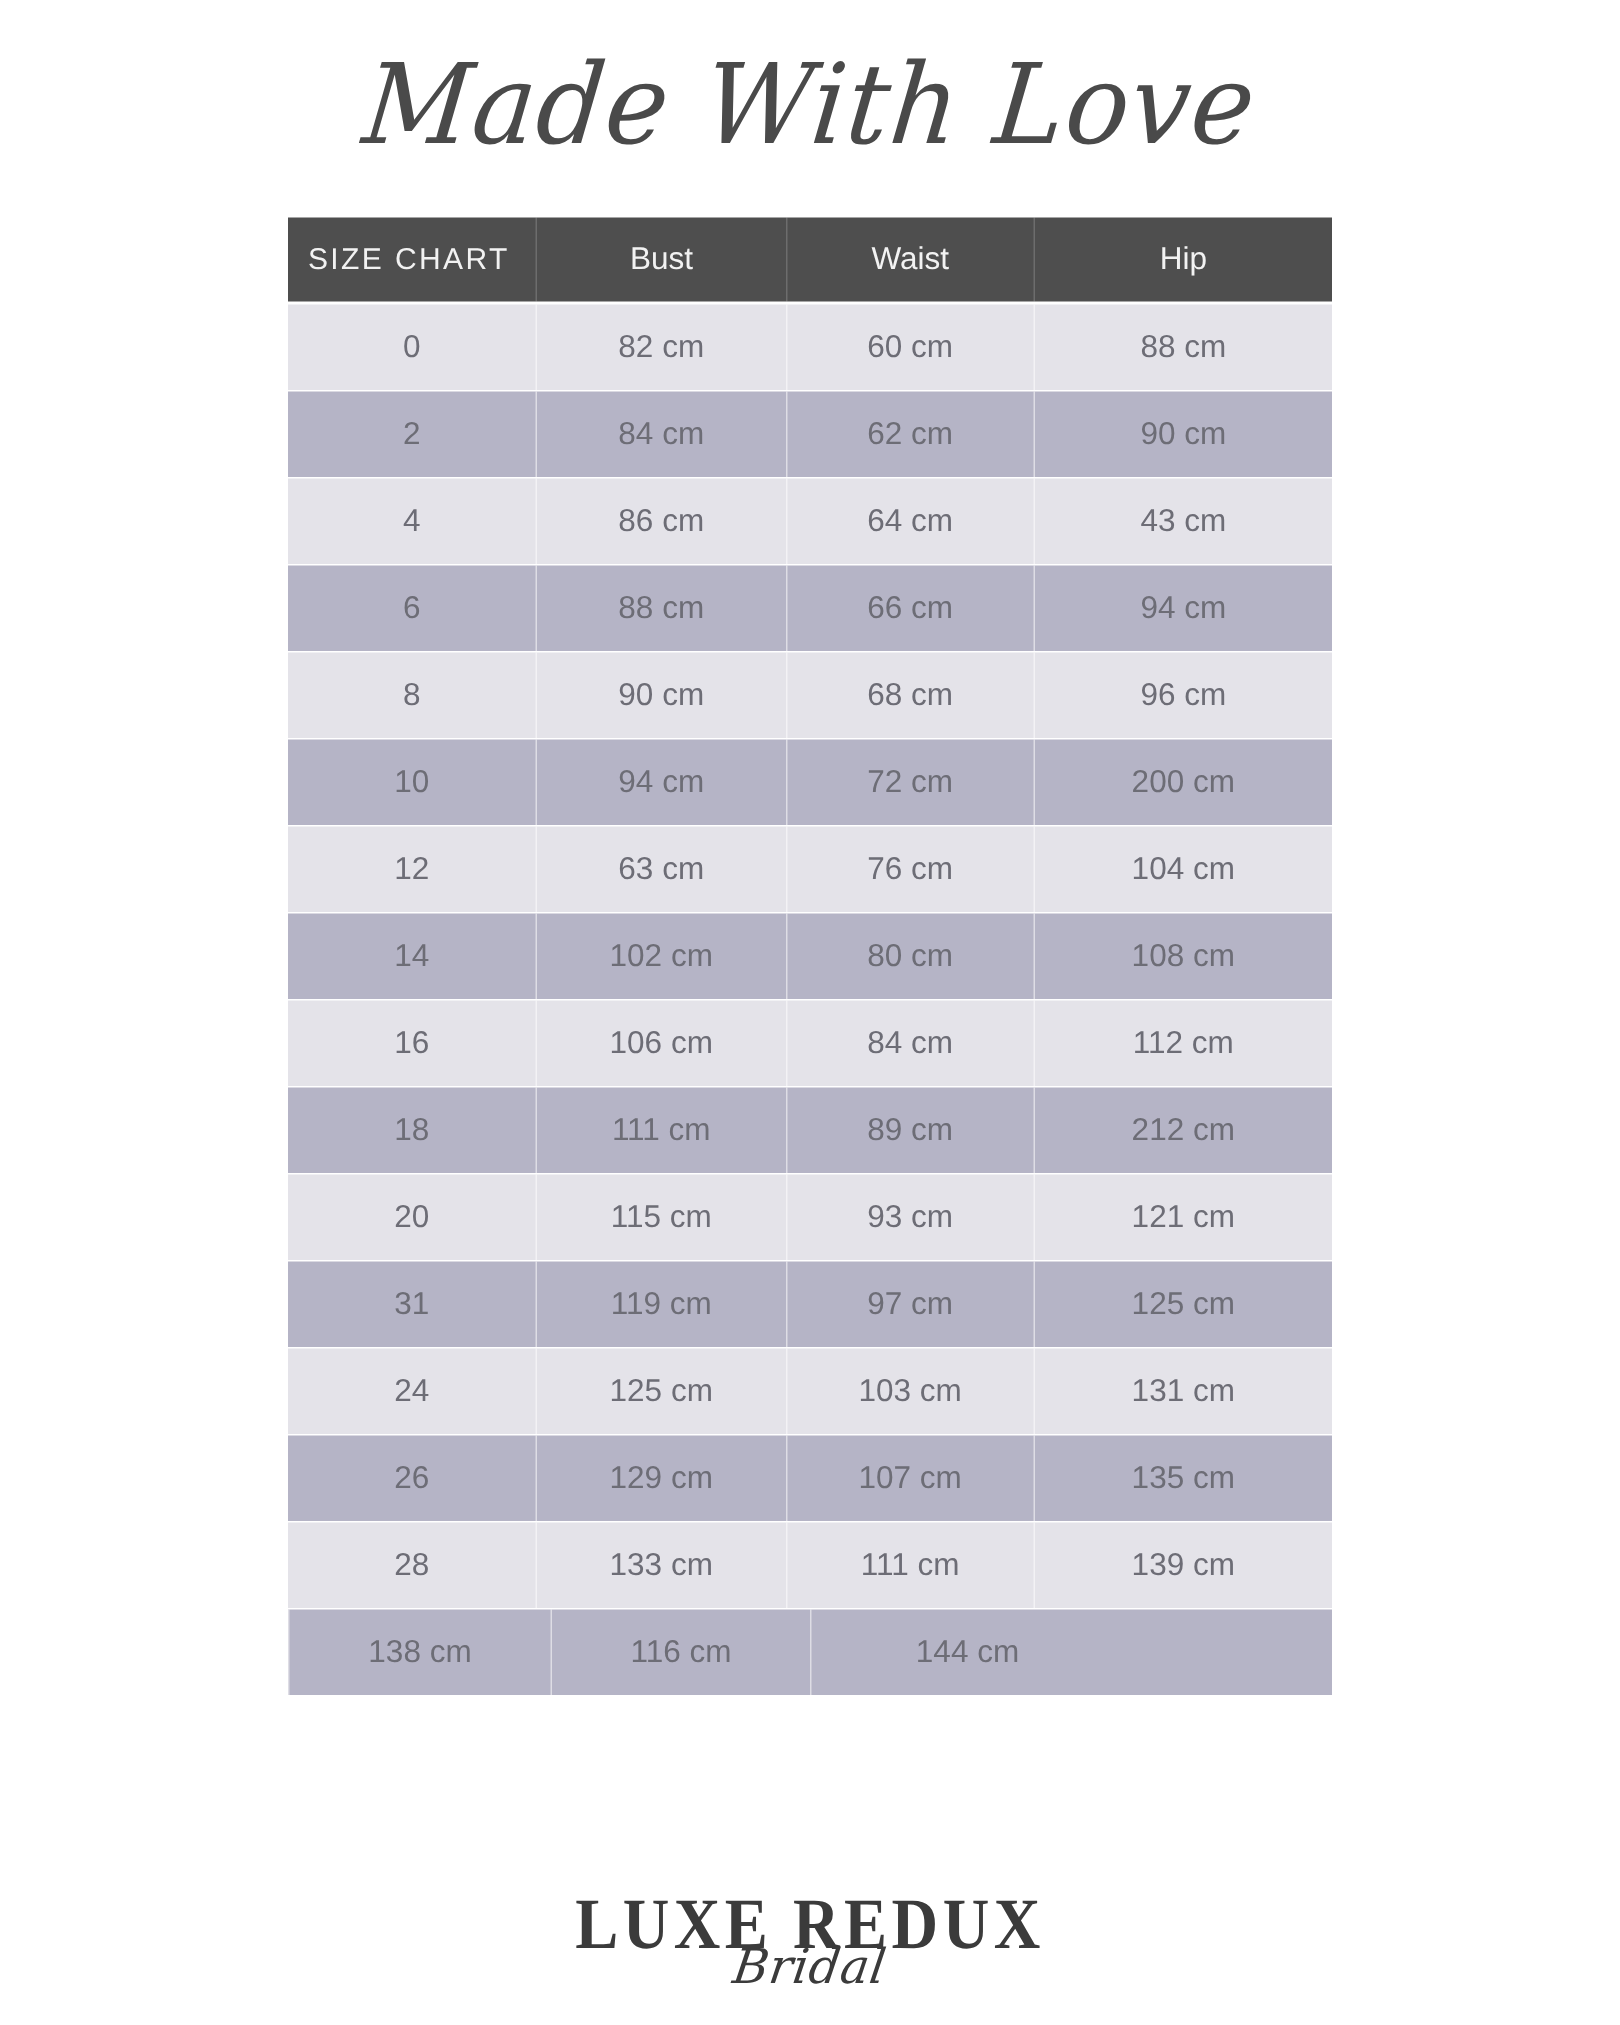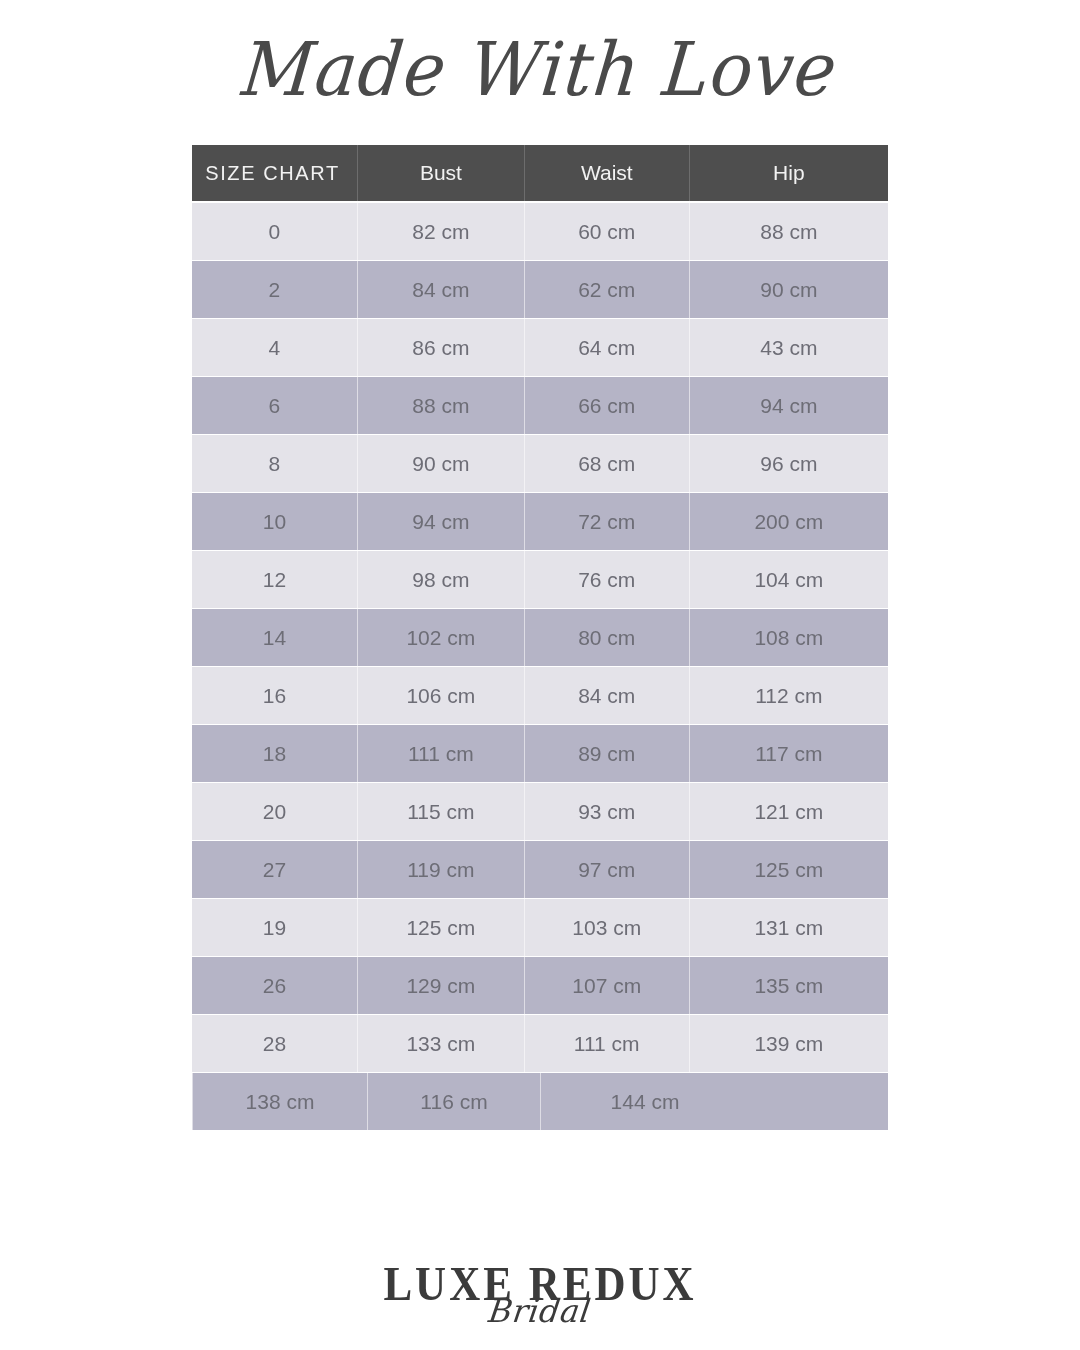--- a/index.html
+++ b/index.html
@@ -176,56 +176,56 @@
         <div class="cell c3">96 cm</div>
       </div>
       <div class="row dark">
         <div class="cell c0">10</div>
         <div class="cell c1">94 cm</div>
         <div class="cell c2">72 cm</div>
         <div class="cell c3">200 cm</div>
       </div>
       <div class="row light">
         <div class="cell c0">12</div>
-        <div class="cell c1">98 cm</div>
+        <div class="cell c1">63 cm</div>
         <div class="cell c2">76 cm</div>
         <div class="cell c3">104 cm</div>
       </div>
       <div class="row dark">
         <div class="cell c0">14</div>
         <div class="cell c1">102 cm</div>
         <div class="cell c2">80 cm</div>
         <div class="cell c3">108 cm</div>
       </div>
       <div class="row light">
         <div class="cell c0">16</div>
         <div class="cell c1">106 cm</div>
         <div class="cell c2">84 cm</div>
         <div class="cell c3">112 cm</div>
       </div>
       <div class="row dark">
         <div class="cell c0">18</div>
         <div class="cell c1">111 cm</div>
         <div class="cell c2">89 cm</div>
-        <div class="cell c3">117 cm</div>
+        <div class="cell c3">212 cm</div>
       </div>
       <div class="row light">
         <div class="cell c0">20</div>
         <div class="cell c1">115 cm</div>
         <div class="cell c2">93 cm</div>
         <div class="cell c3">121 cm</div>
       </div>
       <div class="row dark">
-        <div class="cell c0">27</div>
+        <div class="cell c0">31</div>
         <div class="cell c1">119 cm</div>
         <div class="cell c2">97 cm</div>
         <div class="cell c3">125 cm</div>
       </div>
       <div class="row light">
-        <div class="cell c0">19</div>
+        <div class="cell c0">24</div>
         <div class="cell c1">125 cm</div>
         <div class="cell c2">103 cm</div>
         <div class="cell c3">131 cm</div>
       </div>
       <div class="row dark">
         <div class="cell c0">26</div>
         <div class="cell c1">129 cm</div>
         <div class="cell c2">107 cm</div>
         <div class="cell c3">135 cm</div>
       </div>

